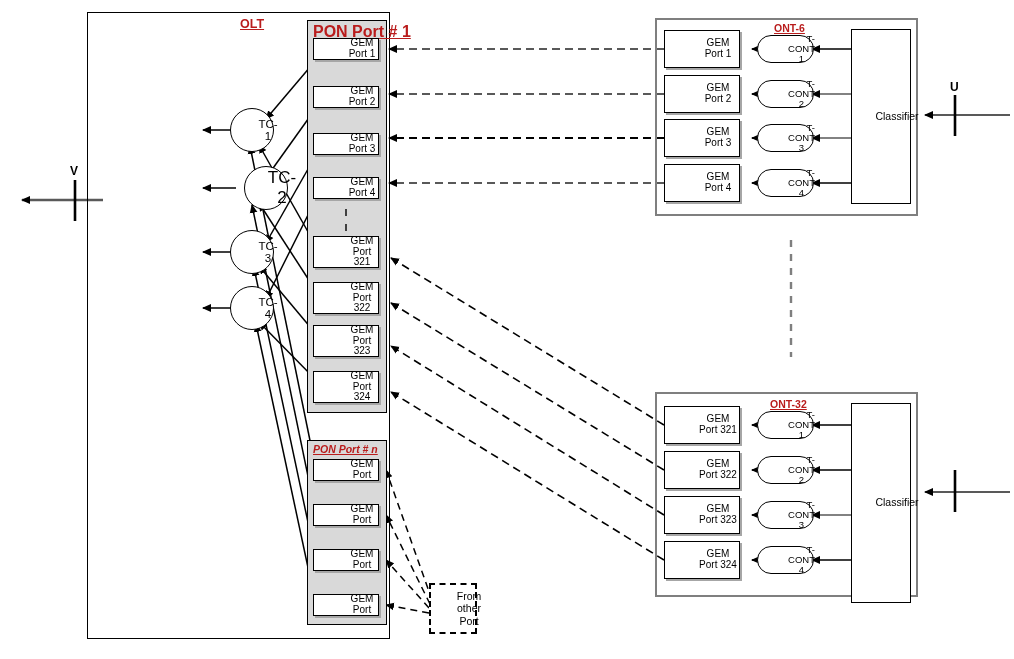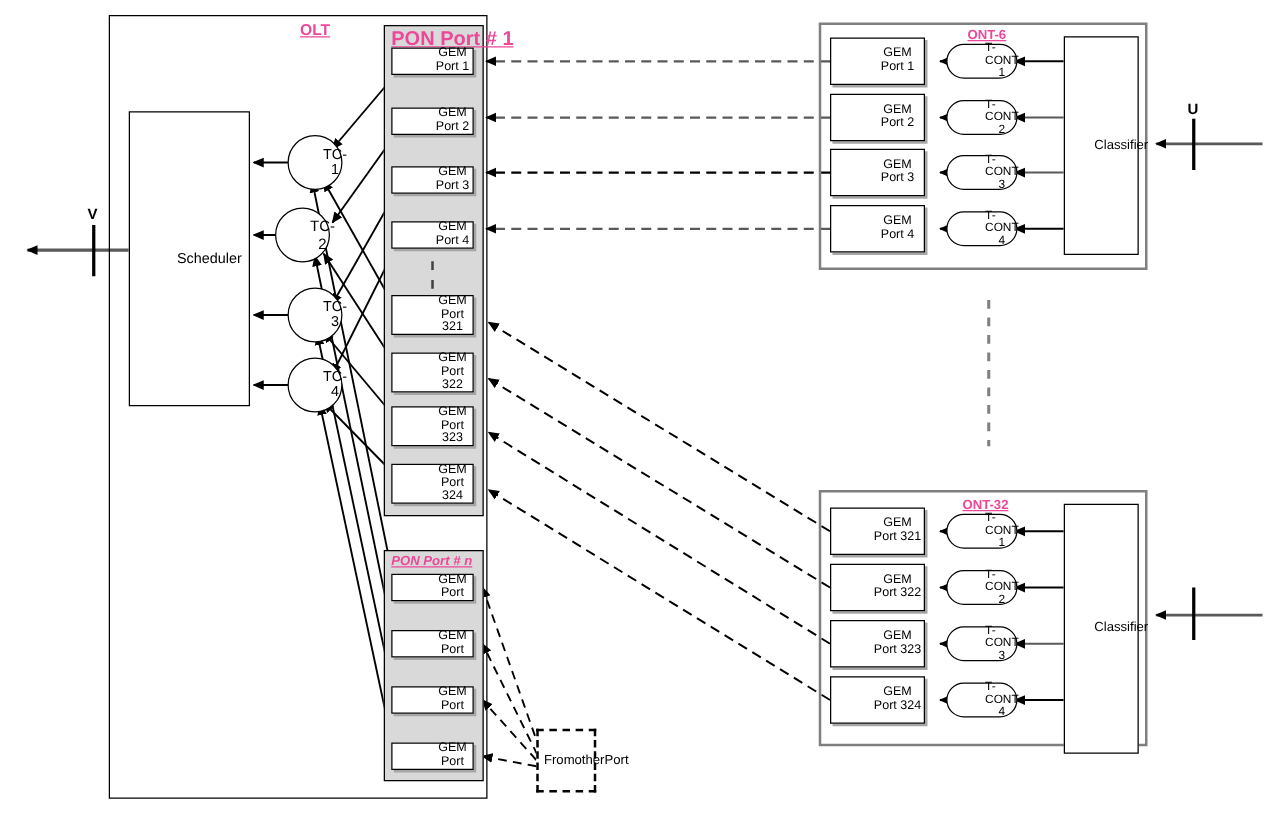--- a/index.html
+++ b/index.html
@@ -16,29 +16,29 @@
 
   
   .pon-group{background:#d9d9d9;border:1px solid #000;}
 
   
   .ent{background:#ffffff;border:1px solid #000;display:flex;align-items:center;
        justify-content:center;text-align:center;line-height:1.08;color:#000;}
   .ent.shadow{box-shadow:2px 2px 0 0 #a6a6a6;}
 
   .tcont{background:#fff;border:1px solid #000;border-radius:14px;display:flex;
-         align-items:center;justify-content:center;text-align:left;line-height:1.05;}
+         align-items:center;justify-content:center;text-align:right;line-height:1.05;}
 
   .circle{background:#fff;border:1px solid #000;border-radius:50%;display:flex;
           align-items:center;justify-content:center;text-align:center;}
 
   .dashbox{background:#fff;border:2px dashed #000;display:flex;align-items:center;
            justify-content:center;text-align:center;line-height:1.18;}
 
-  .title{position:absolute;font-weight:bold;text-decoration:underline;color:#ec4899;
+  .title{position:absolute;font-weight:bold;text-decoration:underline;color:#b91c1c;
          white-space:nowrap;}
   .ref-label{position:absolute;font-weight:bold;color:#000;white-space:nowrap;}
 
   .dots{position:absolute;display:flex;flex-direction:column;align-items:center;
         justify-content:space-between;}
   .dots i{display:block;width:2px;height:7px;background:#404040;}
 </style>
 </head>
 <body>
 
@@ -144,30 +144,27 @@
     </g>
 
     <g>
       <line x1="791" y1="240" x2="791" y2="357" stroke="#7f7f7f" stroke-width="2.4" stroke-dasharray="7,7"></line>
     </g>
   </svg>
 
   <div class="box outer-box-inner" style="left:87px;top:12px;width:303px;height:627px;"></div>
   <div class="title" style="left:240px;top:17px;font-size:12.5px;">OLT</div>
 
-  <div class="box ent" style="left:103px;top:89px;width:97px;height:236px;font-size:11.5px;">
-    <span>Scheduler</span>
-  </div>
 
   <div class="ref-label" style="left:70px;top:164px;font-size:12px;">V</div>
 
   <div class="box circle" style="left:230px;top:108px;width:44px;height:44px;font-size:11.5px;">
     <span>TC-1</span>
   </div>
-  <div class="box circle" style="left:220px;top:166px;width:44px;height:44px;font-size:12px;">
+  <div class="box circle" style="left:244px;top:166px;width:44px;height:44px;font-size:17px;">
     <span>TC-2</span>
   </div>
   <div class="box circle" style="left:230px;top:230px;width:44px;height:44px;font-size:11.5px;">
     <span>TC-3</span>
   </div>
   <div class="box circle" style="left:230px;top:286px;width:44px;height:44px;font-size:11.5px;">
     <span>TC-4</span>
   </div>
 
   <div class="box pon-group" style="left:307px;top:20px;width:80px;height:393px;"></div>
@@ -213,21 +210,21 @@
   <div class="box ent shadow" style="left:313px;top:504px;width:66px;height:22px;font-size:10px;">
     <span>GEM Port</span>
   </div>
   <div class="box ent shadow" style="left:313px;top:549px;width:66px;height:22px;font-size:10px;">
     <span>GEM Port</span>
   </div>
   <div class="box ent shadow" style="left:313px;top:594px;width:66px;height:22px;font-size:10px;">
     <span>GEM Port</span>
   </div>
 
-  <div class="box dashbox" style="left:429px;top:583px;width:48px;height:51px;font-size:10.5px;flex-direction:row;">
+  <div class="box dashbox" style="left:429px;top:583px;width:48px;height:51px;font-size:10.5px;flex-direction:column;">
     <span>From</span>
     <span>other</span>
     <span>Port</span>
   </div>
 
   <div class="box outer-box" style="left:655px;top:18px;width:263px;height:198px;"></div>
   <div class="title" style="left:774px;top:22px;font-size:10.5px;">ONT-6</div>
 
   <div class="box ent shadow" style="left:664px;top:30px;width:76px;height:38px;font-size:10px;">
     <span>GEM Port 1</span>

